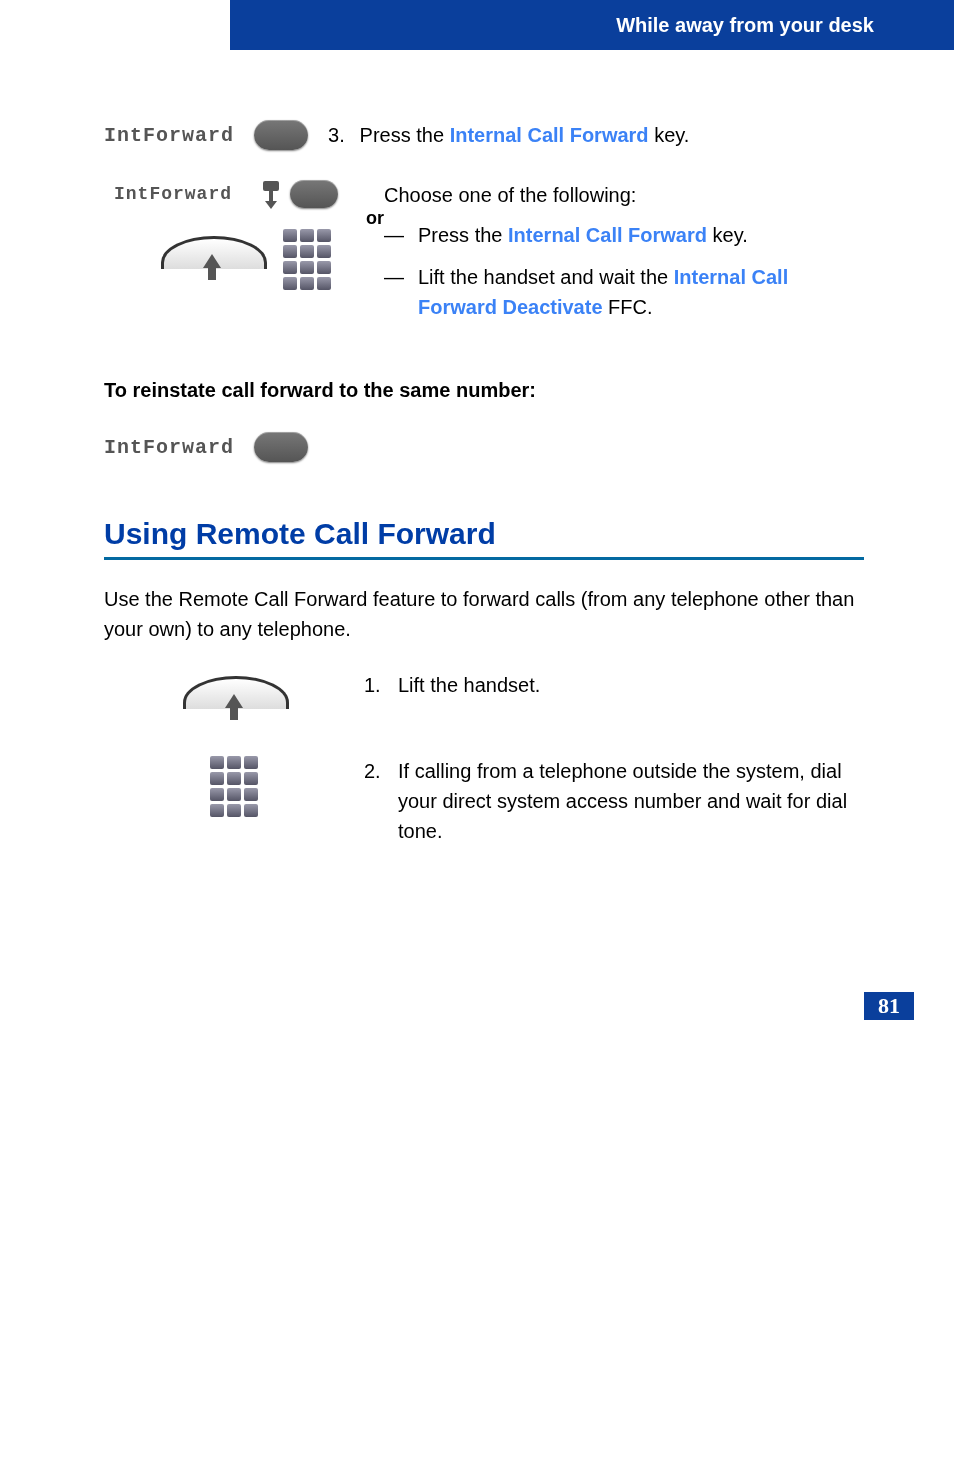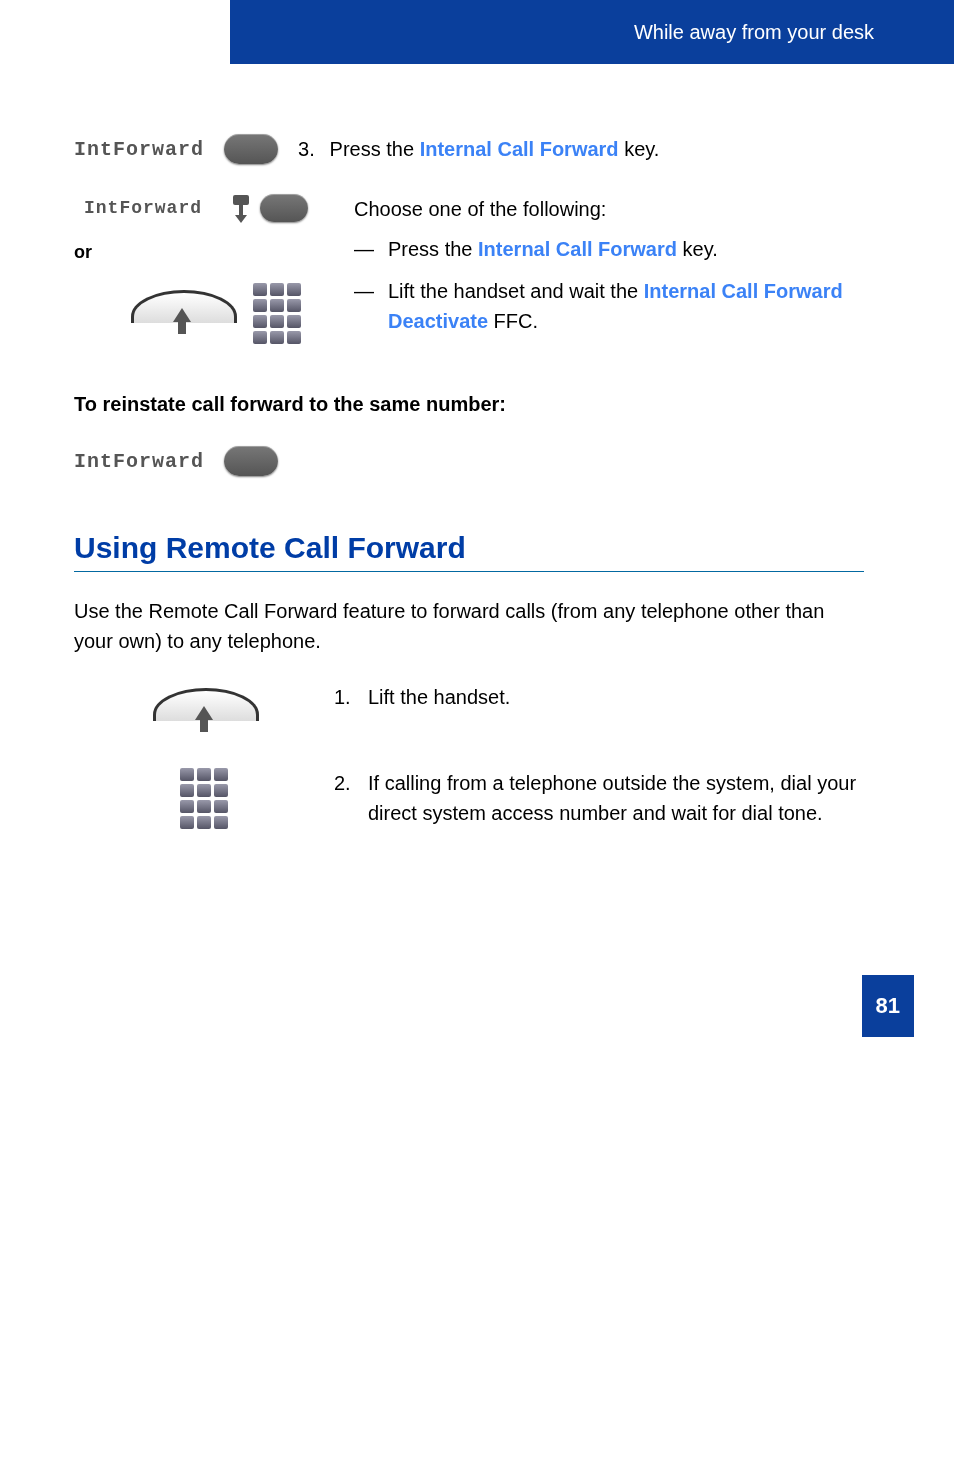--- a/index.html
+++ b/index.html
@@ -6,32 +6,32 @@
     margin: 0;
     padding: 0;
     font-family: Arial, Helvetica, sans-serif;
     background: #fff;
     color: #000;
     width: 954px;
   }
   .header-bar {
     background: #0a3f9c;
     color: #fff;
-    height: 64px;
+    height: 50px;
     margin-left: 230px;
     display: flex;
     align-items: center;
     justify-content: flex-end;
     padding-right: 80px;
     font-family: "Trebuchet MS", "Arial Black", sans-serif;
-    font-weight: normal;
+    font-weight: bold;
     font-size: 20px;
   }
   .content {
-    padding: 40px 90px 40px 74px;
+    padding: 40px 90px 40px 104px;
   }
   .step-row {
     display: flex;
     align-items: center;
     margin: 30px 0;
   }
   .key-label {
     font-family: "Courier New", monospace;
     font-size: 20px;
     font-weight: bold;
@@ -75,24 +75,24 @@
     width: 280px;
     flex: 0 0 auto;
   }
   .icons-row1 {
     display: flex;
     align-items: center;
     justify-content: flex-start;
     padding-left: 10px;
   }
   .or-text {
-    text-align: left;
+    text-align: right;
     font-weight: bold;
     font-size: 18px;
-    margin: 20px 0;
+    margin: 0 0;
   }
   .icons-row2 {
     display: flex;
     align-items: center;
     justify-content: center;
     gap: 16px;
   }
   .handset-wrap { position: relative; width: 110px; height: 60px; }
   .handset {
     width: 100px; height: 30px;
@@ -138,21 +138,21 @@
   .dash-list li {
     display: flex;
     margin-bottom: 12px;
   }
   .dash-list li .dash { width: 34px; flex:0 0 auto; }
   .section-title {
     color: #003da6;
     font-family: "Trebuchet MS", "Arial Black", sans-serif;
     font-weight: bold;
     font-size: 30px;
-    border-bottom: 1px solid #0369a1;
+    border-bottom: 3px solid #0369a1;
     padding-bottom: 6px;
     margin-top: 55px;
     margin-bottom: 24px;
   }
   .body-text {
     font-size: 20px;
     line-height: 1.5;
   }
   .num-step {
     display: flex;
@@ -172,23 +172,23 @@
     font-size: 20px;
     line-height: 1.5;
     display: flex;
   }
   .num-step .num { width: 34px; flex:0 0 auto; }
   .page-num {
     float: right;
     background: #0a3f9c;
     color: #fff;
     font-weight: bold;
-    font-family: Liberation Sans, sans-serif;
+    font-family: Liberation Serif, serif;
     font-size: 22px;
-    padding: 18px 14px;
+    padding: 1px 14px;
     margin-right: 40px;
     margin-top: 80px;
   }
   .pin-icon {
     position: relative; width: 22px; height: 26px; margin: 0 8px;
   }
   .pin-icon .head {
     width: 16px; height: 10px; background: #555; border-radius: 2px; margin: 0 auto;
   }
   .pin-icon .stem {

